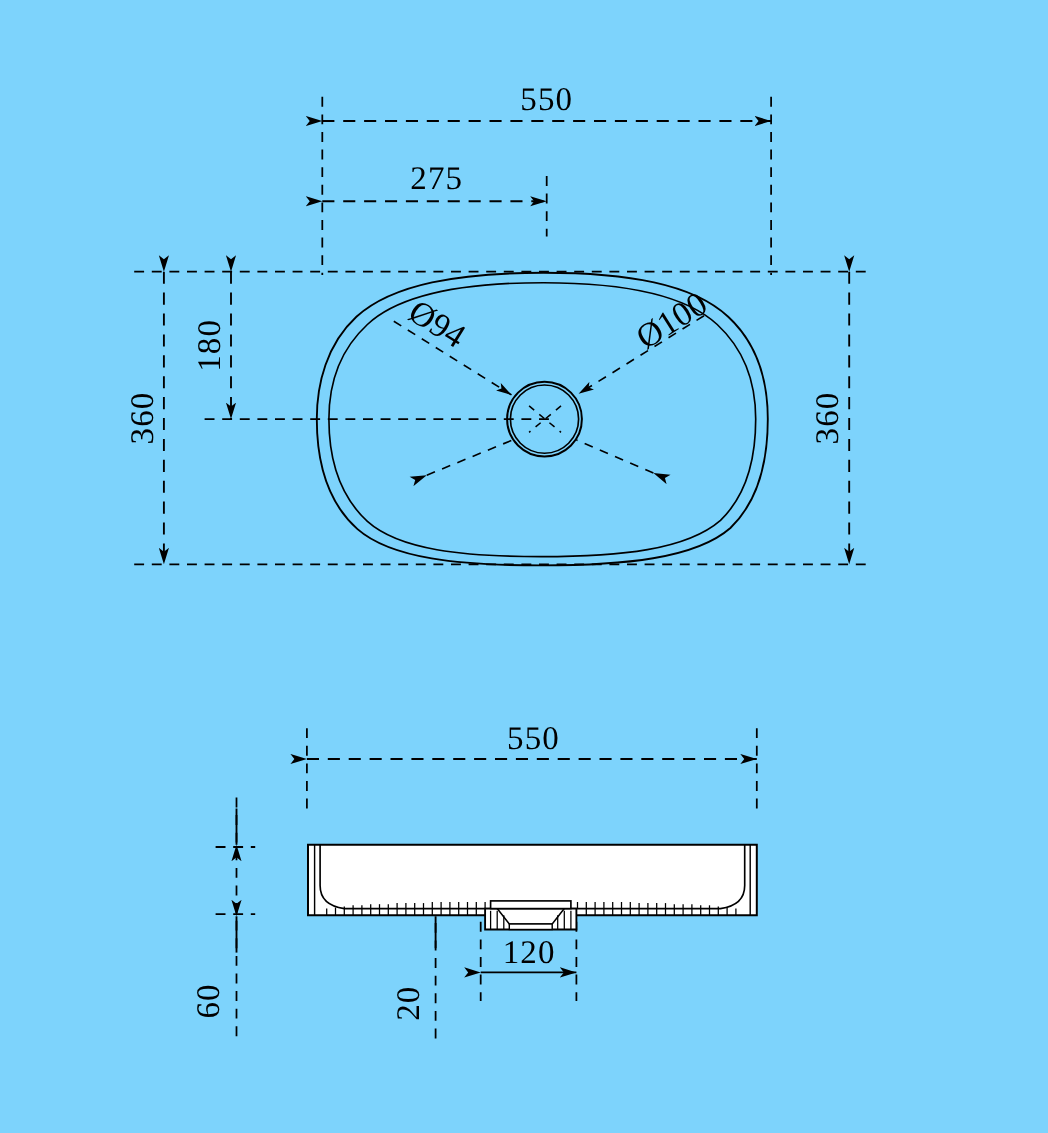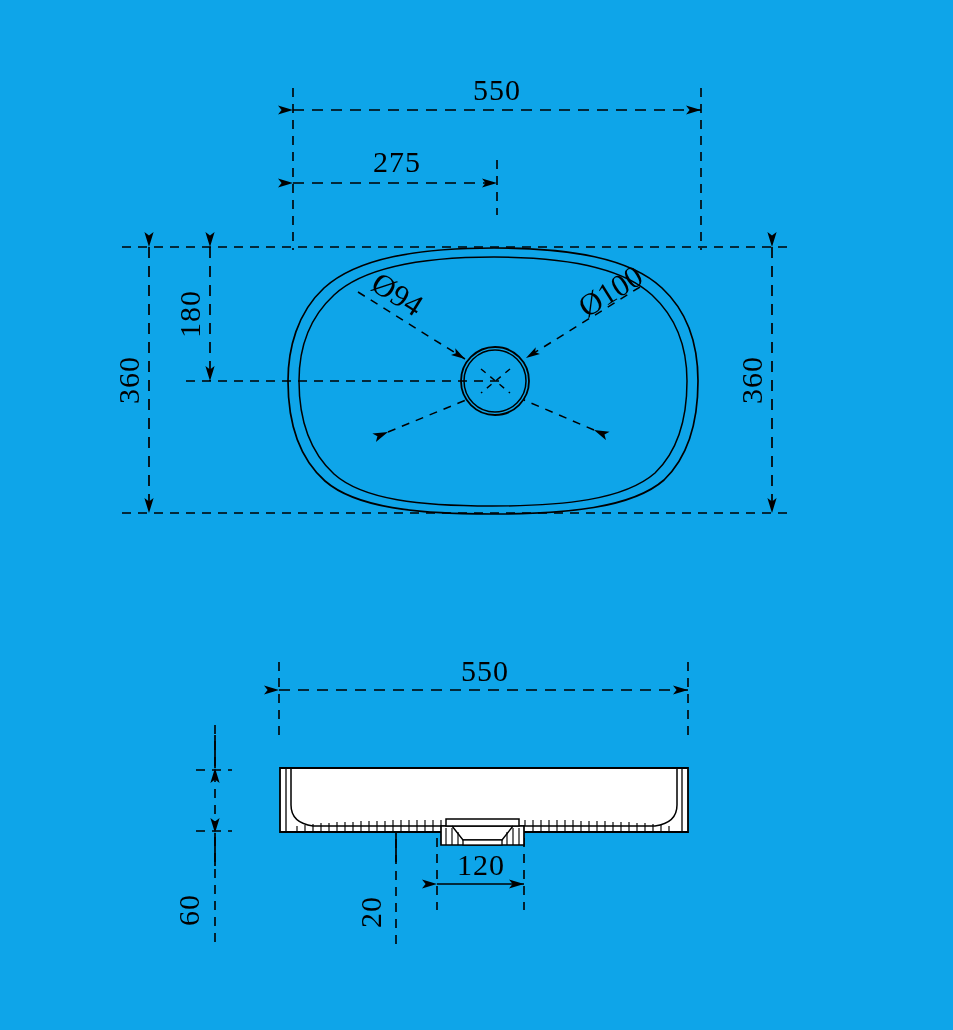--- a/index.html
+++ b/index.html
@@ -7,21 +7,21 @@
     padding: 0;
     background: #ffffff;
   }
   body {
     font-family: "Liberation Serif", serif;
   }
   #drawing-root {
     position: relative;
     width: 953px;
     height: 1030px;
-    background: #0ea5e9;
+    background: #7dd3fc;
     overflow: hidden;
   }
   svg.cad {
     position: absolute;
     left: 0;
     top: 0;
     width: 953px;
     height: 1030px;
     display: block;
   }

